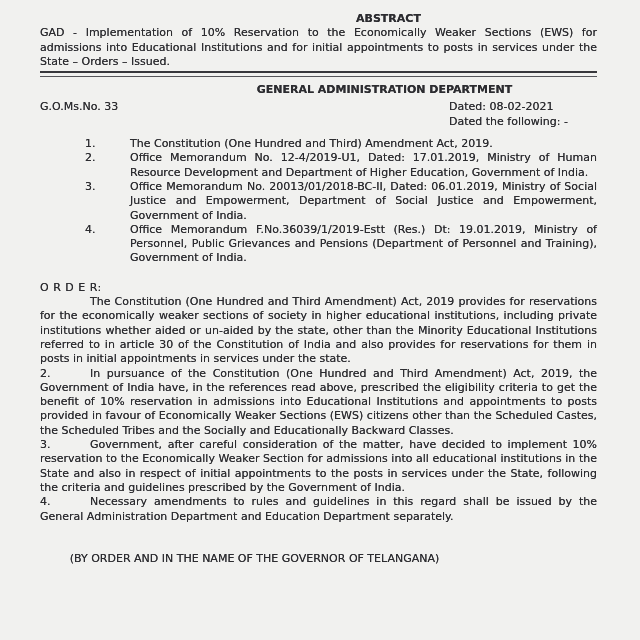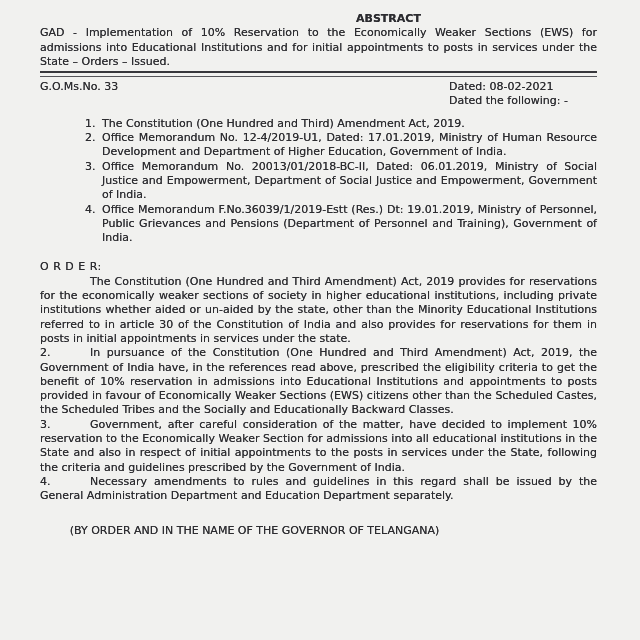--- a/index.html
+++ b/index.html
@@ -43,46 +43,47 @@
   }
   .go-right {
     width: 178px;
     margin-right: -30px;
     text-align: left;
   }
 
   .refs { margin: 8px 0 0 45px; }
   .ref { display: flex; }
   .ref-num { width: 17px; flex: none; }
-  .ref-text { flex: 1; text-align: justify; }
+  .ref-text { flex: 1; text-align: justify; margin-left: 28px; }
 
   .order-head { margin-top: 15px; letter-spacing: 0.5px; }
 
   .para {
     text-align: justify;
   }
   .pnum { display: inline-block; width: 50px; }
 
   .closing {
     text-align: center;
     padding-right: 128px;
-    margin-top: 20px;
+    margin-top: 28px;
   }
 </style>
 </head>
 <body>
 
 <div class="doc">
 
   <div class="center-head abstract-heading">ABSTRACT</div>
 
   <div class="subject">GAD - Implementation of 10% Reservation to the Economically Weaker Sections (EWS) for admissions into Educational Institutions and for initial appointments to posts in services under the State – Orders – Issued.</div>
 
   <div class="rule"></div>
 
+  <div class="center-head dept-heading">GENERAL ADMINISTRATION DEPARTMENT</div>
 
   <div class="go-row">
     <div>G.O.Ms.No. 33</div>
     <div class="go-right">
       <div>Dated: 08-02-2021</div>
       <div>Dated the following: -</div>
     </div>
   </div>
 
   <div class="refs">

